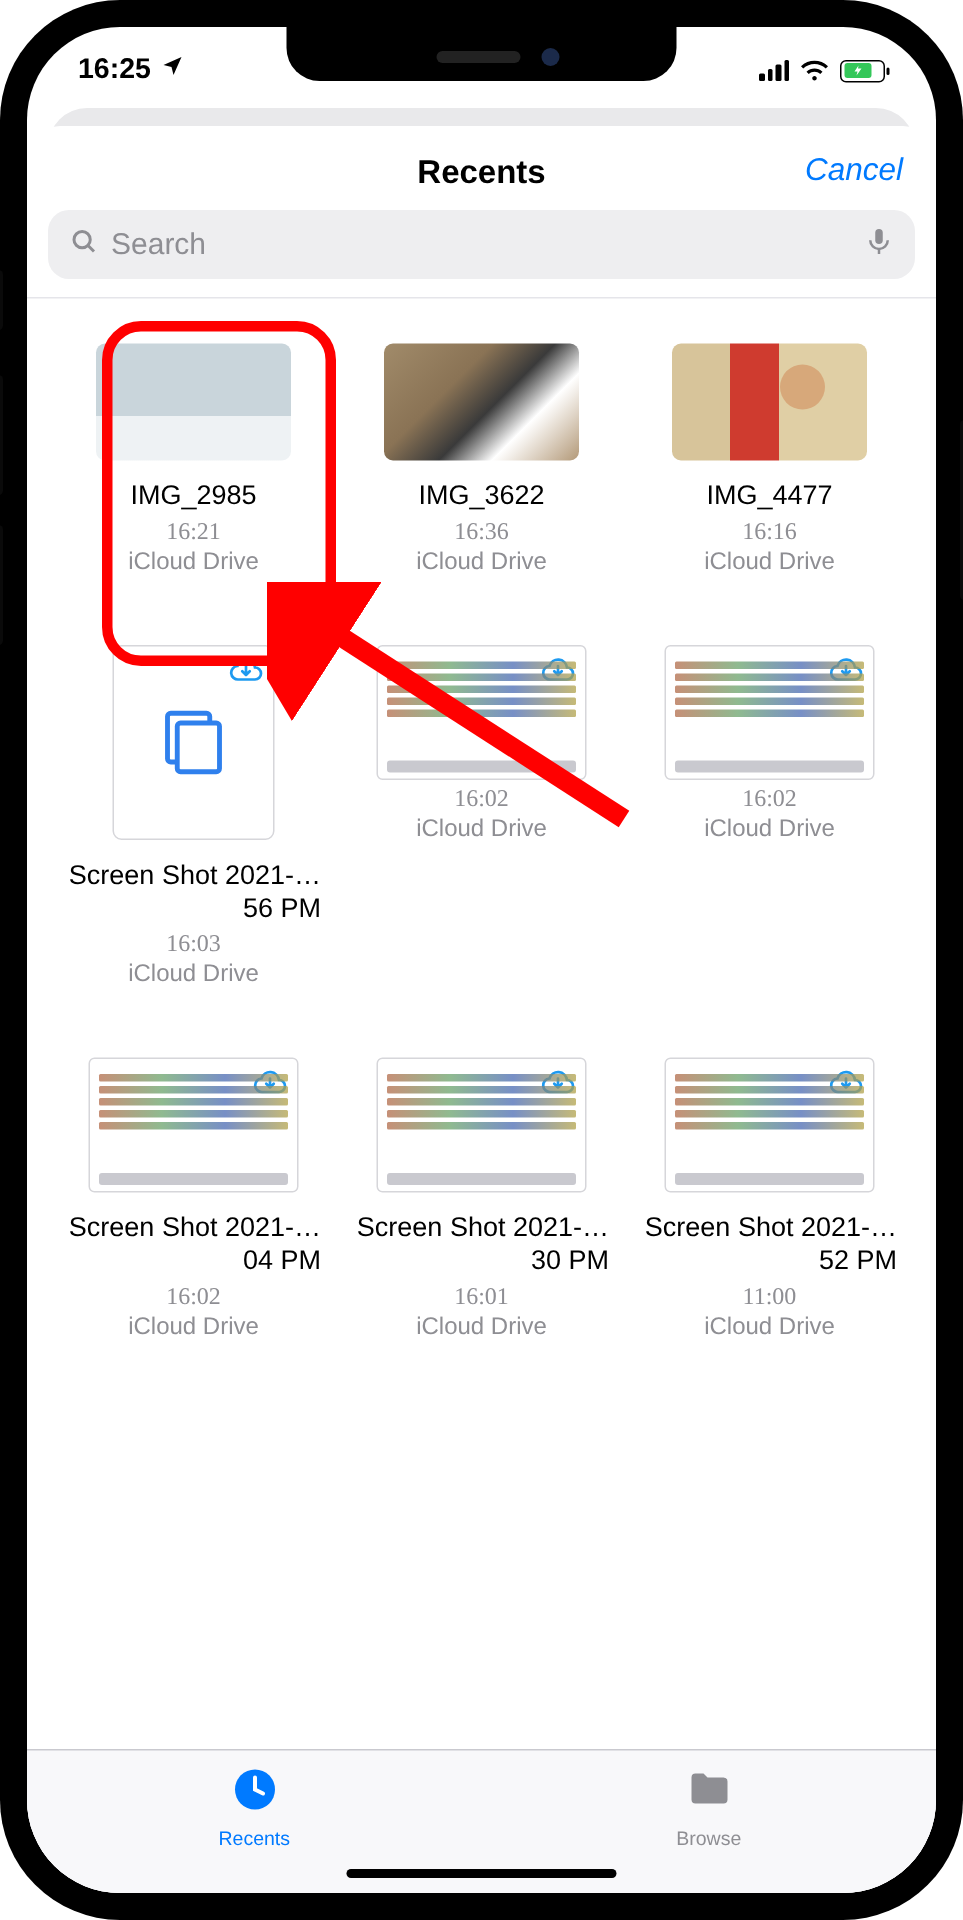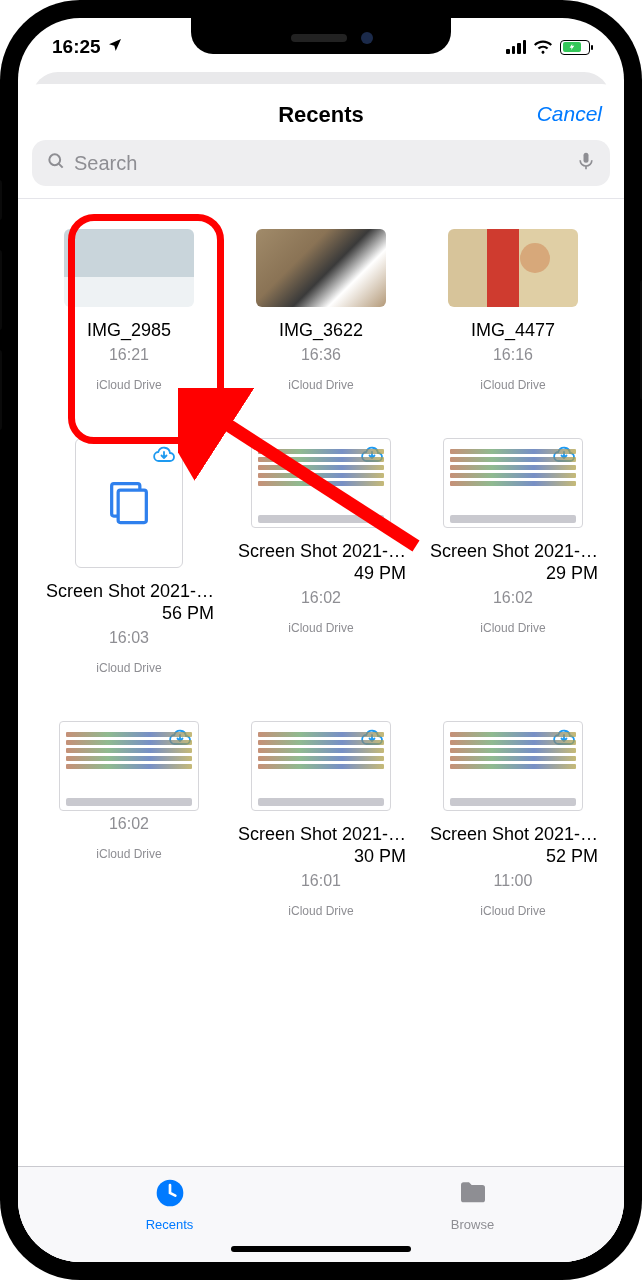--- a/index.html
+++ b/index.html
@@ -55,22 +55,22 @@
   .thumb.person::after{content:"";position:absolute;right:28px;top:14px;width:30px;height:30px;border-radius:50%;background:#d7a87a;}
   .thumb.doc { width:108px; height:130px; background:#fff; border:1px solid #d6d6da; border-radius:6px; display:flex; align-items:center; justify-content:center; }
   .thumb.doc.tall { height:130px; }
   .thumb.shot { width:140px; height:90px; background:#fff; border:1px solid #d6d6da; border-radius:4px; position:relative; overflow:hidden; }
   .shot-stripes { position:absolute; inset:10px 6px 18px 6px; display:flex; flex-direction:column; gap:3px; }
   .shot-stripes span { height:5px; background:linear-gradient(90deg,#b36b4a,#6aa36b,#4a6ab3,#b3a34a); border-radius:1px; opacity:.75; }
   .shot-dock { position:absolute; left:6px; right:6px; bottom:4px; height:8px; background:#c9c9cf; border-radius:2px; }
   .cloud-badge { position:absolute; top:6px; right:6px; width:24px; height:18px; }
   .cloud-badge svg { width:24px; height:18px; display:block; }
   .file-name { font-size:18px; color:#000; margin-top:12px; line-height:1.25; max-width:170px; }
-  .file-time { font-size:16px; color:#8e8e93; margin-top:4px; }
-  .file-loc { font-size:12px; color:#8e8e93; margin-top:14px; }
+  .file-time { font-size:16px; color:#8e8e93; margin-top:4px;font-family:Liberation Serif, serif; }
+  .file-loc { font-size:16px; color:#8e8e93; margin-top:2px; }
   .doc-icon svg { width:52px; height:52px; display:block; }
   
   .tabbar { height:96px; border-top:1px solid #c9c9cf; background:rgba(248,248,250,.97); display:flex; position:relative; }
   .tabbar .tab { flex:1; display:flex; flex-direction:column; align-items:center; justify-content:flex-start; padding-top:10px; gap:4px; }
   .tab svg { width:32px; height:32px; }
   .tab-label { font-size:13px; }
   .tab.active .tab-label { color:#007aff; }
   .tab.inactive .tab-label { color:#8e8e93; }
   .home-indicator { position:absolute; bottom:10px; left:50%; transform:translateX(-50%); width:180px; height:6px; background:#000; border-radius:4px; }
   
@@ -196,62 +196,61 @@
               </span>
               <div class="shot-stripes">
                 <span></span>
                 <span></span>
                 <span></span>
                 <span></span>
                 <span></span>
               </div>
               <div class="shot-dock"></div>
             </div>
-            <div class="file-name">Screen Shot 2021-…49 PM</div>
             <div class="file-time">16:02</div>
             <div class="file-loc">iCloud Drive</div>
           </div>
           <div class="file-item">
             <div class="thumb shot">
               <span class="cloud-badge">
                 <svg viewBox="0 0 24 18" fill="none" stroke="#1e9af0" stroke-width="1.8">
                   <path d="M7 16h11a4 4 0 0 0 0-8 6 6 0 0 0-11.7-1A4.5 4.5 0 0 0 7 16z"></path>
                   <path d="M12 7v6M9.5 10.5 12 13l2.5-2.5" stroke-linecap="round" stroke-linejoin="round"></path>
                 </svg>
               </span>
               <div class="shot-stripes">
                 <span></span>
                 <span></span>
                 <span></span>
                 <span></span>
                 <span></span>
               </div>
               <div class="shot-dock"></div>
             </div>
-            <div class="file-name">Screen Shot 2021-…29 PM</div>
             <div class="file-time">16:02</div>
             <div class="file-loc">iCloud Drive</div>
           </div>
           <div class="file-item">
             <div class="thumb shot">
               <span class="cloud-badge">
                 <svg viewBox="0 0 24 18" fill="none" stroke="#1e9af0" stroke-width="1.8">
                   <path d="M7 16h11a4 4 0 0 0 0-8 6 6 0 0 0-11.7-1A4.5 4.5 0 0 0 7 16z"></path>
                   <path d="M12 7v6M9.5 10.5 12 13l2.5-2.5" stroke-linecap="round" stroke-linejoin="round"></path>
                 </svg>
               </span>
               <div class="shot-stripes">
                 <span></span>
                 <span></span>
                 <span></span>
                 <span></span>
                 <span></span>
               </div>
               <div class="shot-dock"></div>
             </div>
+            <div class="file-name">Screen Shot 2021-…04 PM</div>
             <div class="file-time">16:02</div>
             <div class="file-loc">iCloud Drive</div>
           </div>
           <div class="file-item">
             <div class="thumb shot">
               <span class="cloud-badge">
                 <svg viewBox="0 0 24 18" fill="none" stroke="#1e9af0" stroke-width="1.8">
                   <path d="M7 16h11a4 4 0 0 0 0-8 6 6 0 0 0-11.7-1A4.5 4.5 0 0 0 7 16z"></path>
                   <path d="M12 7v6M9.5 10.5 12 13l2.5-2.5" stroke-linecap="round" stroke-linejoin="round"></path>
                 </svg>

